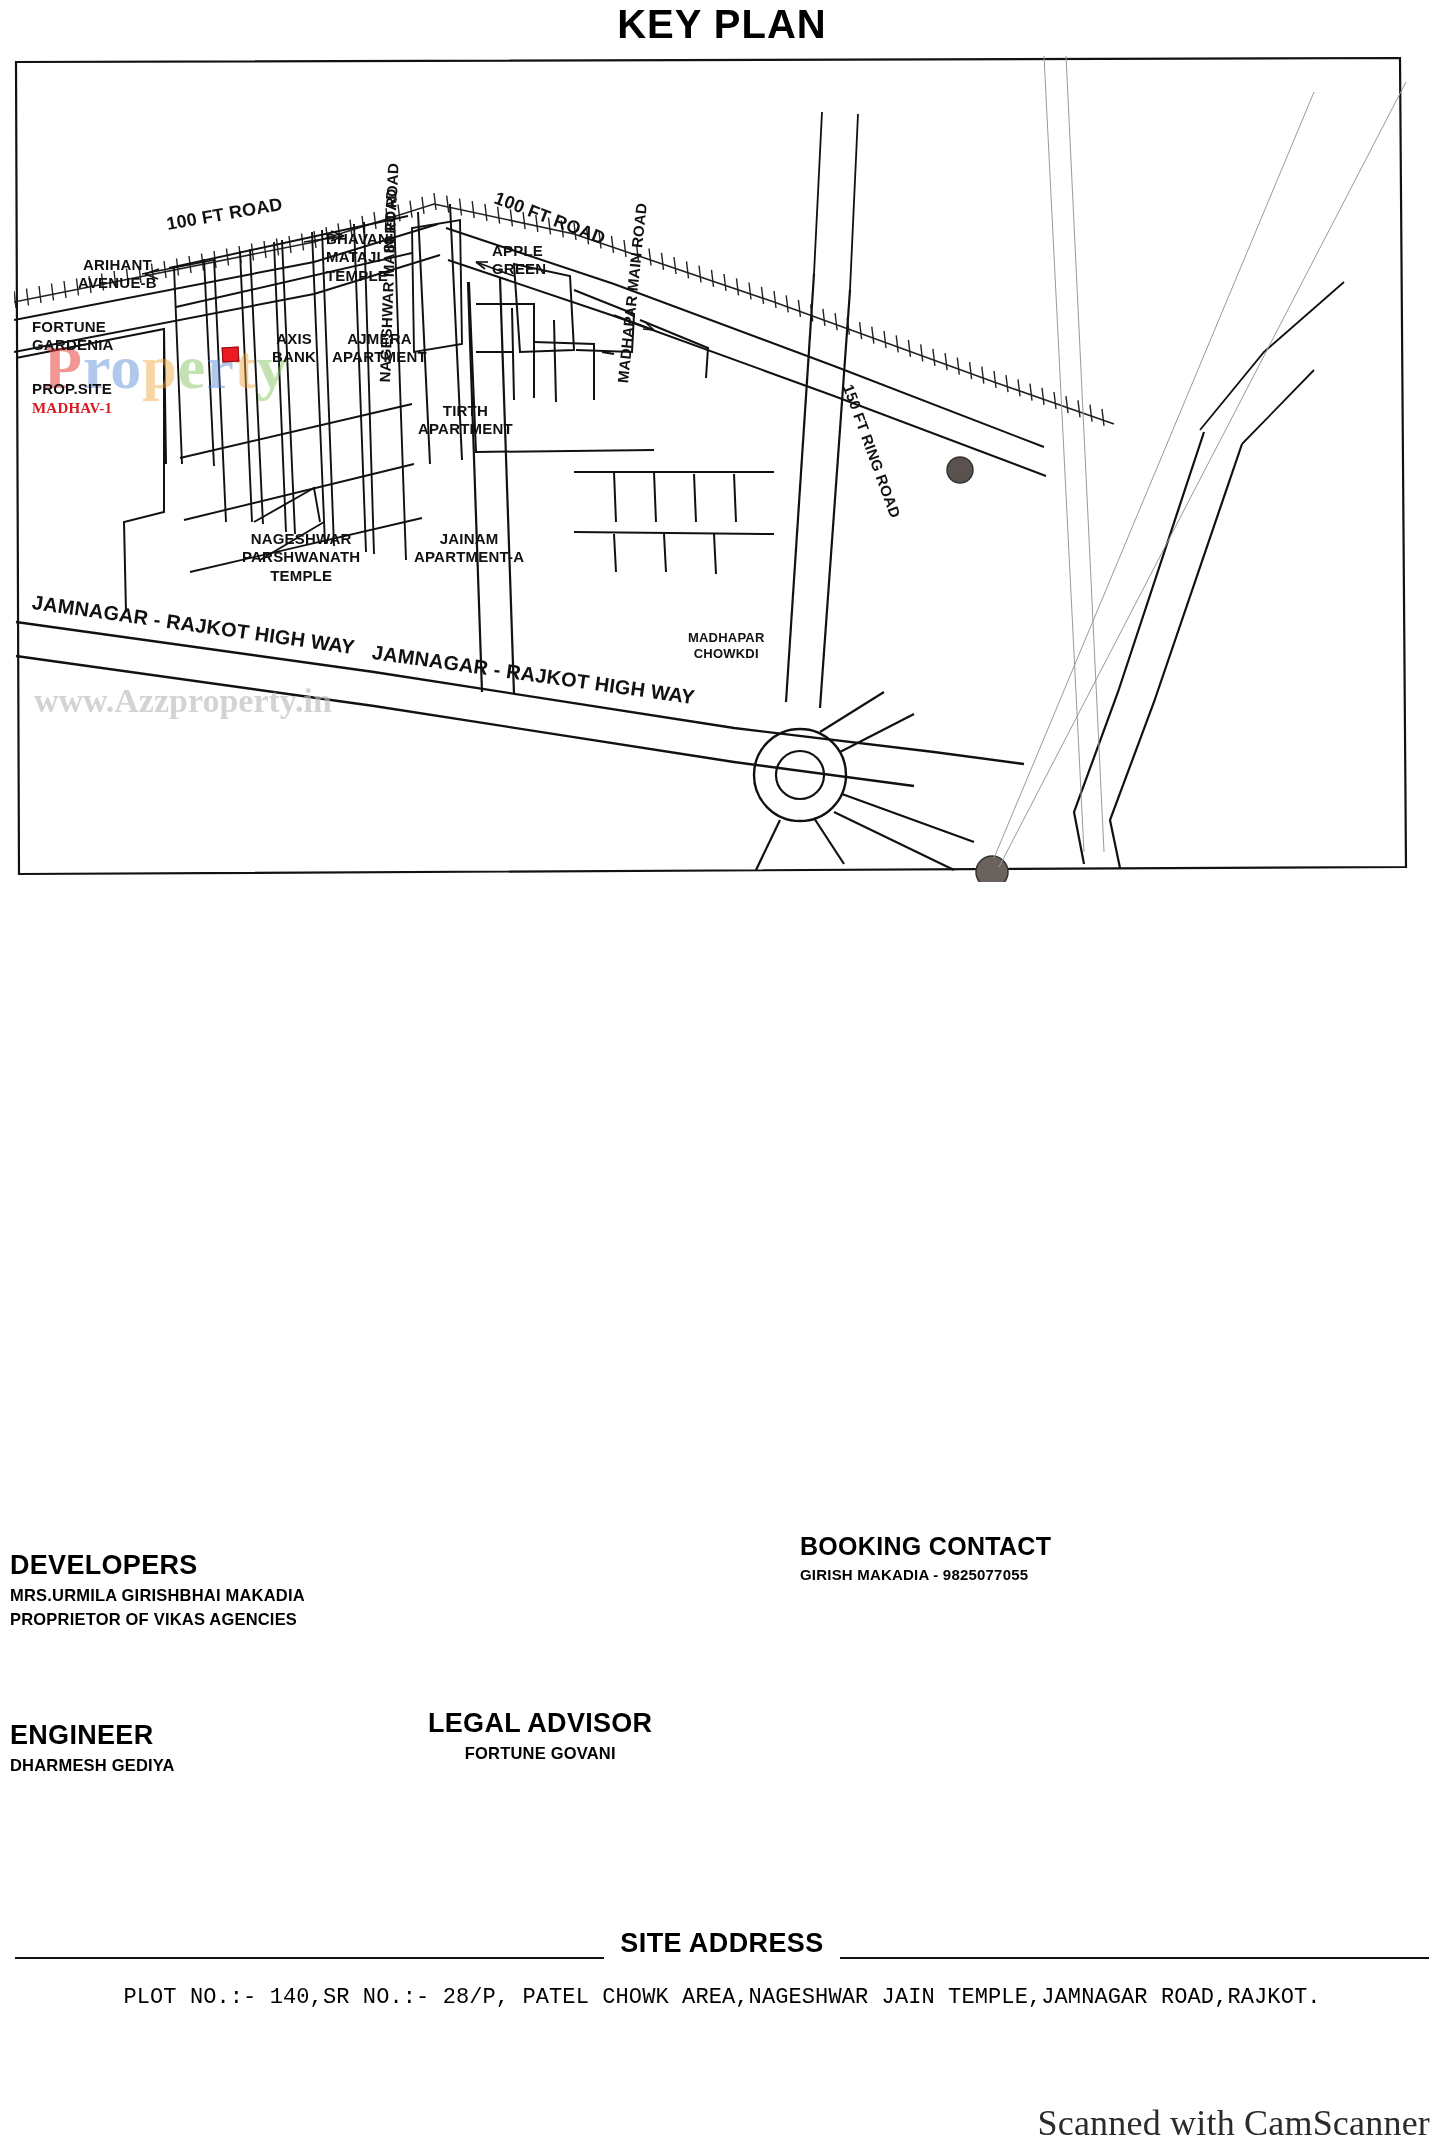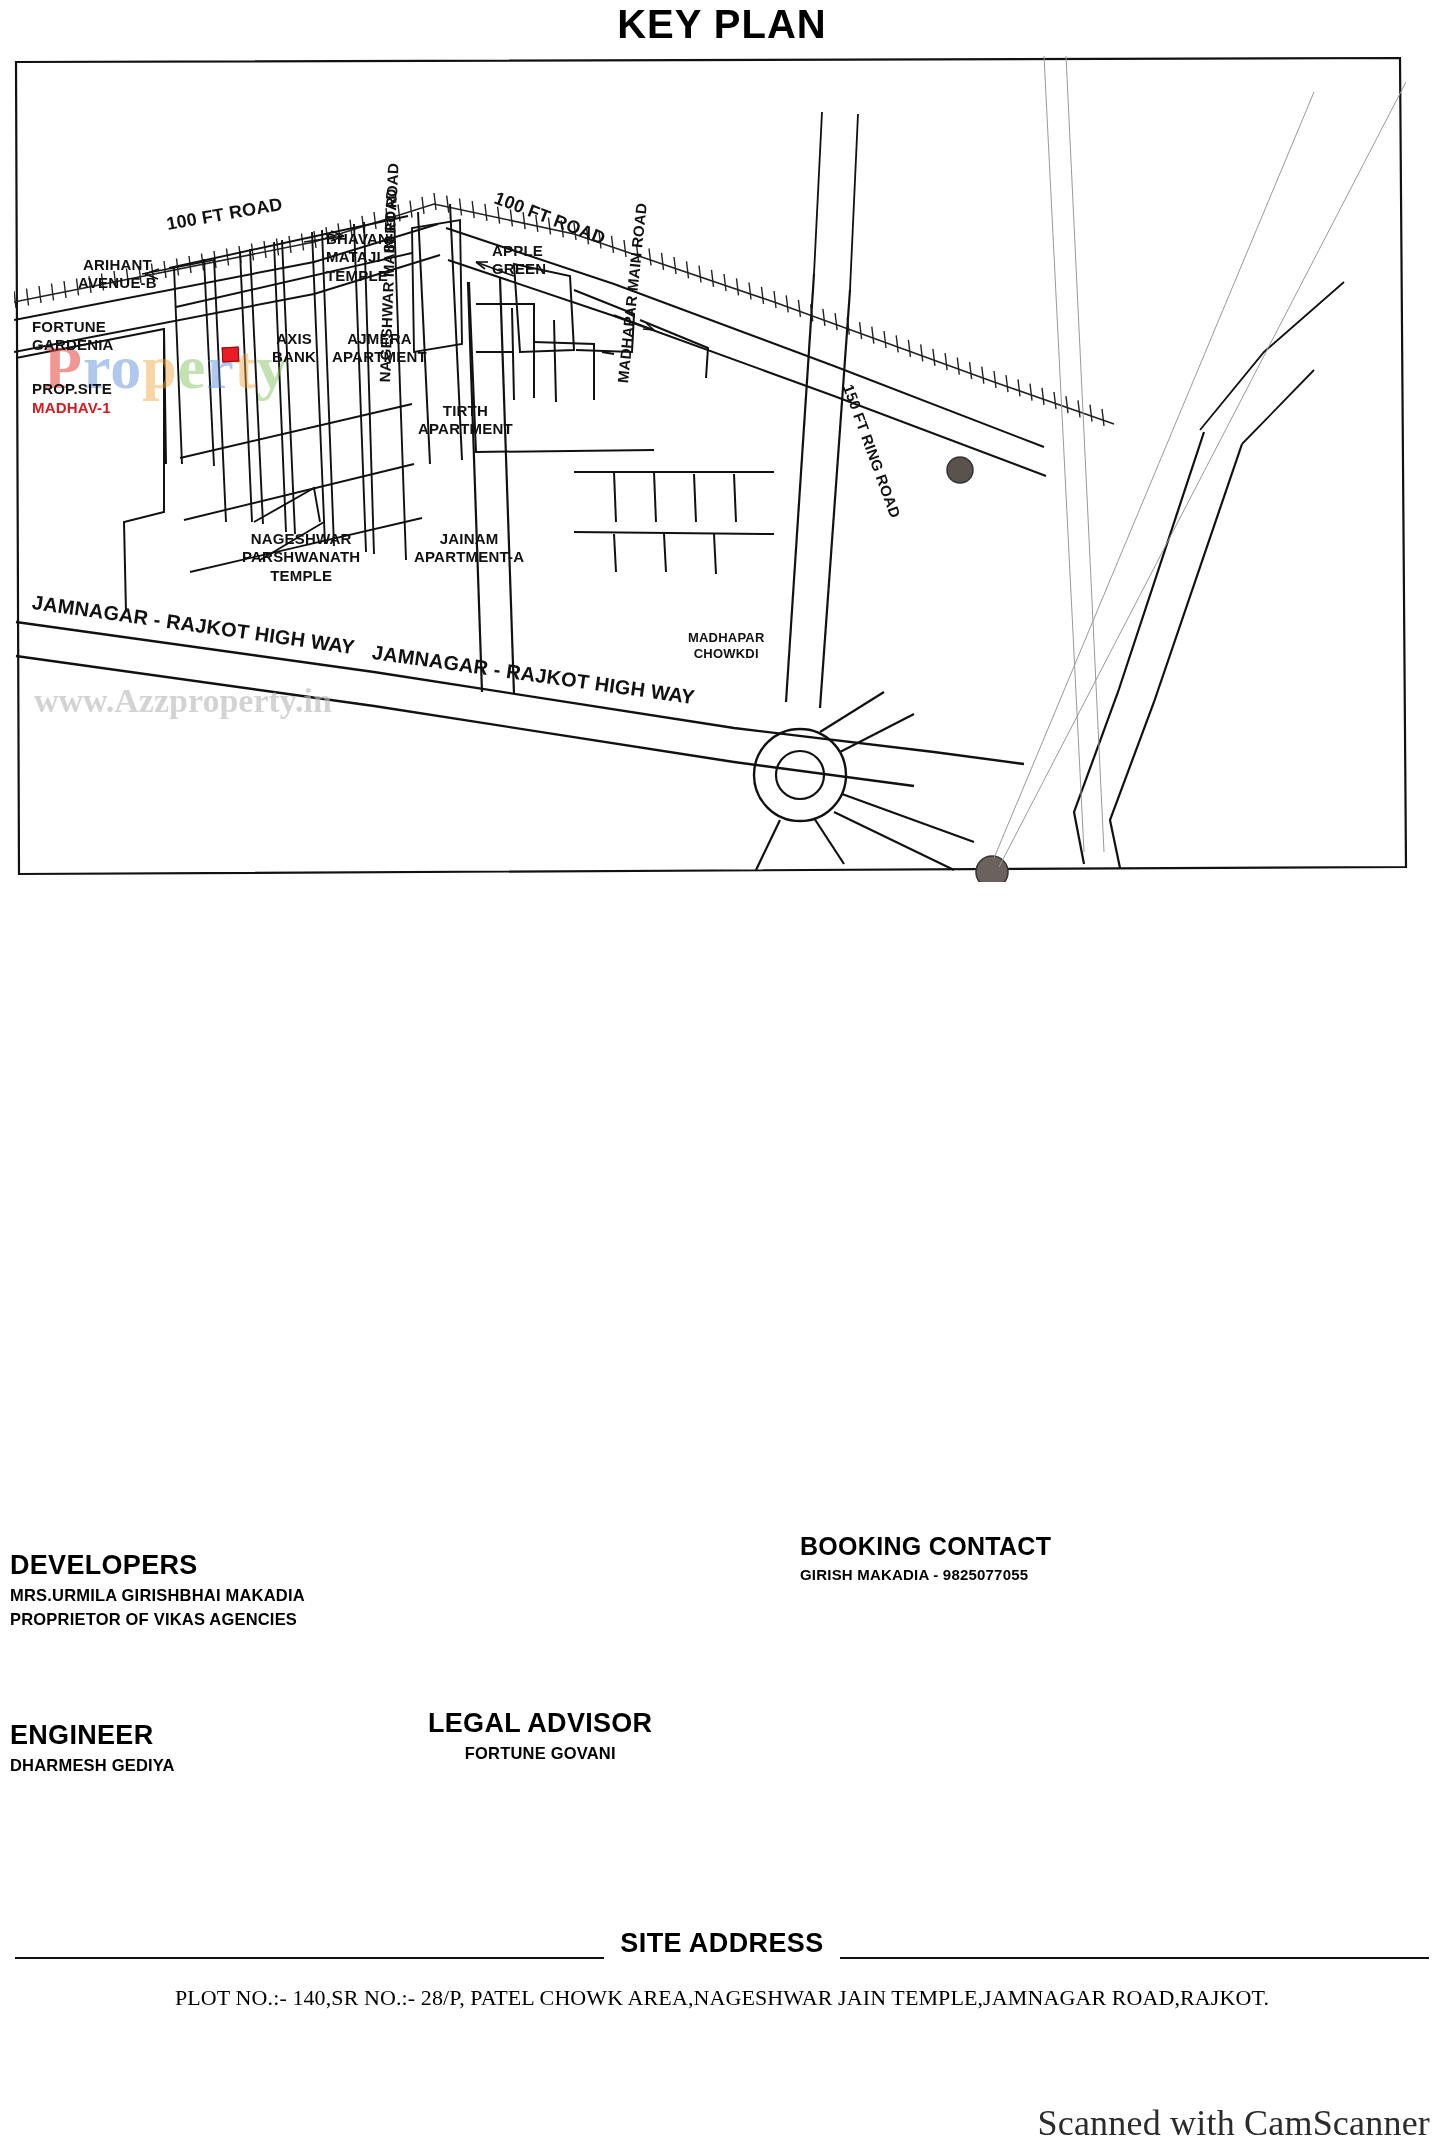--- a/index.html
+++ b/index.html
@@ -67,21 +67,21 @@
   .mlabel {
     position: absolute;
     font-family: "Liberation Sans", sans-serif;
     font-weight: bold;
     font-size: 15px;
     line-height: 1.22;
     letter-spacing: .2px;
     white-space: pre;
     color: #111;
   }
-  .mlabel.red { color: #d81920; }
+  .mlabel.red { color: #d81920; font-family: Liberation Serif, serif; }
   .mlabel.center { text-align: center; }
 
   
   #site-marker {
     position: absolute;
     width: 17px; height: 15px;
     background: #ed1c24;
     border: 1px solid #8a0d12;
     transform: rotate(-3deg);
   }
@@ -132,21 +132,21 @@
     font-size: 27px;
     font-weight: bold;
     letter-spacing: .4px;
     white-space: nowrap;
   }
   #sa-text {
     margin-top: 26px;
     text-align: center;
     font-size: 22px;
     letter-spacing: .1px;
-    font-family: Liberation Serif, serif;
+    font-family: Liberation Mono, monospace;
   }
 
   
   #camscanner {
     position: absolute;
     right: 14px; bottom: 6px;
     font-size: 36px;
     color: #2b2b2b;
     font-family: Liberation Serif, serif;
     letter-spacing: .2px;

